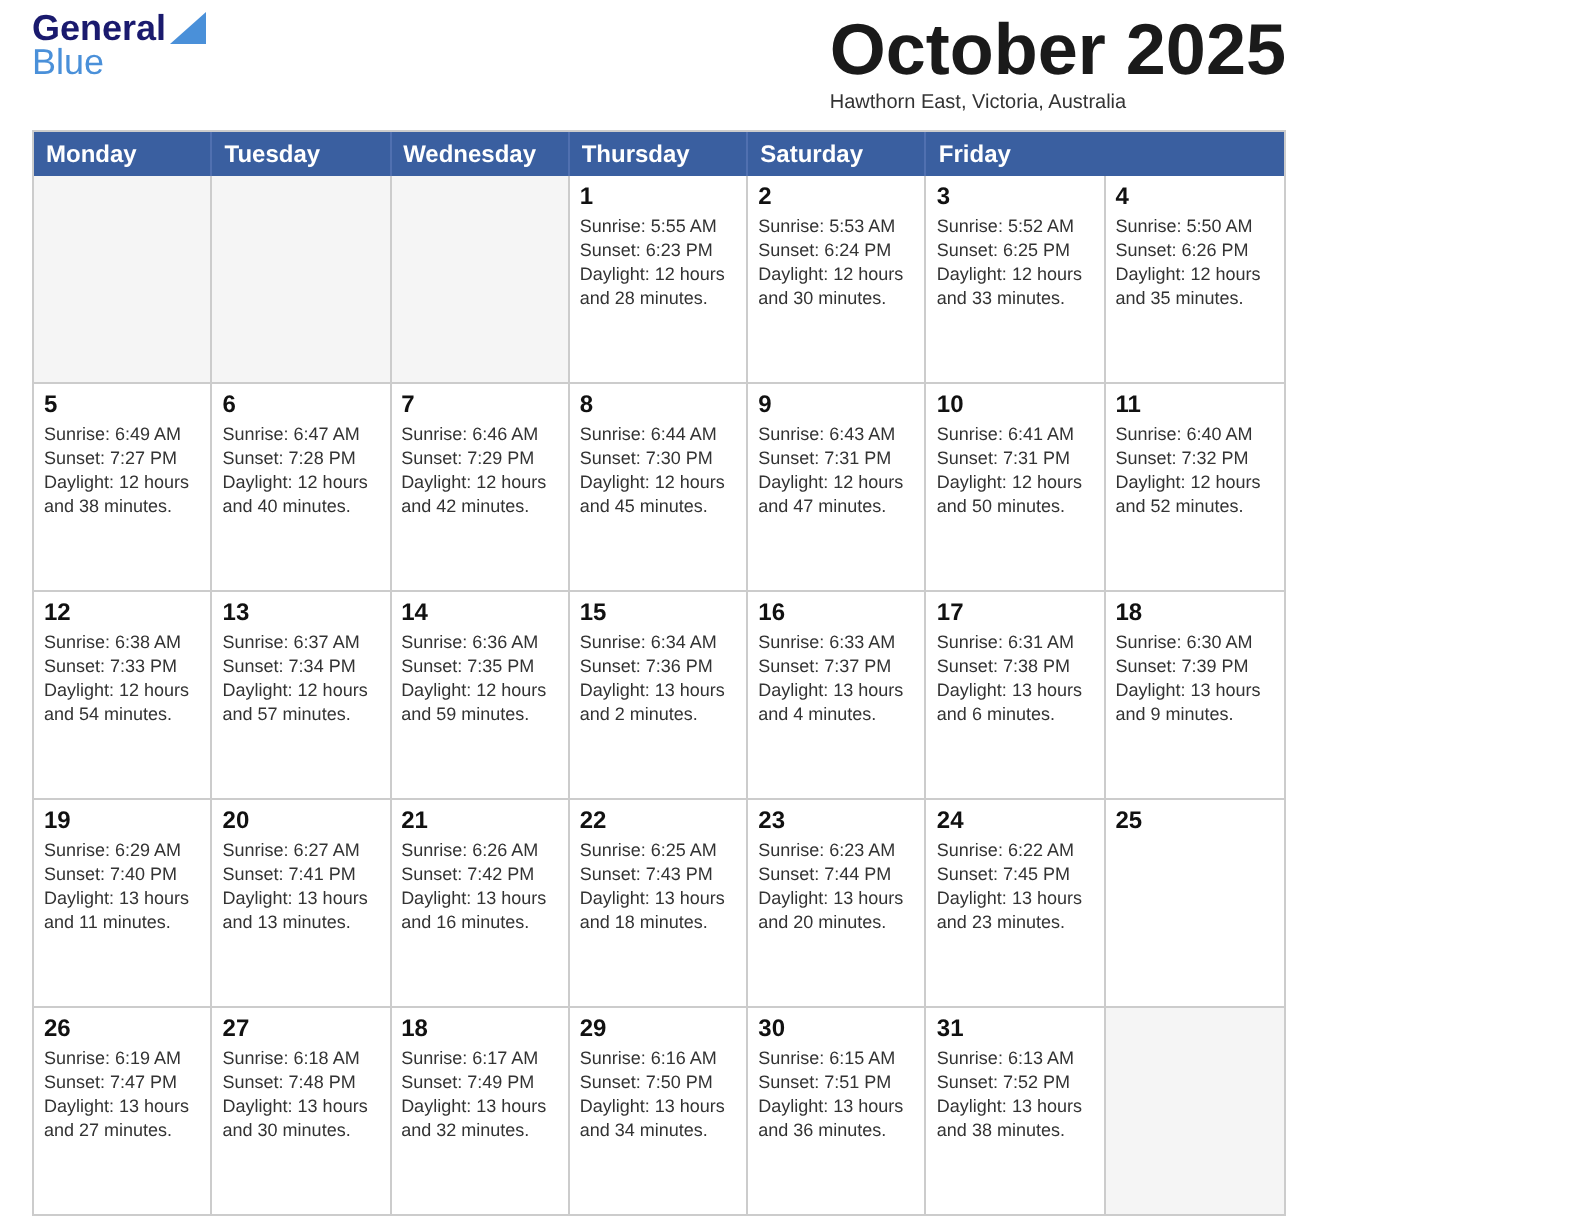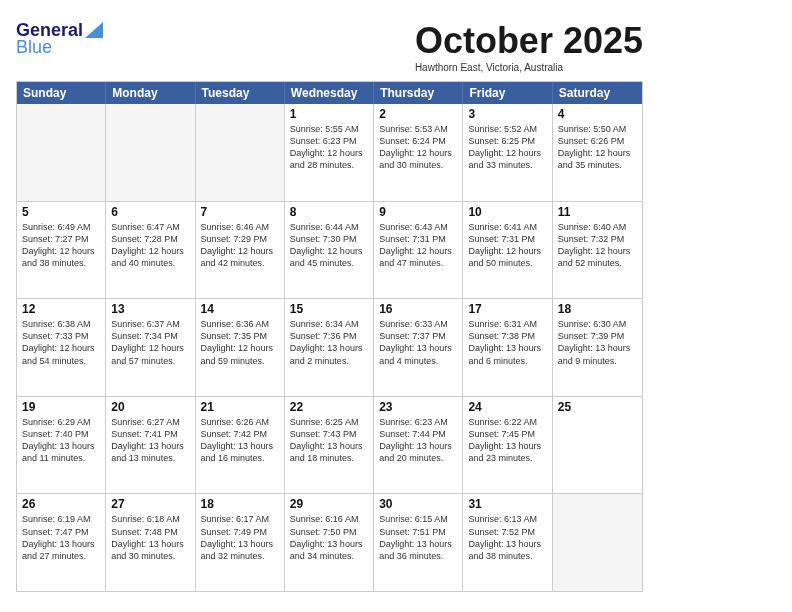--- a/index.html
+++ b/index.html
@@ -6,21 +6,21 @@
     body {
       font-family: Arial, sans-serif;
       background: #fff;
       width: 792px;
       height: 612px;
       overflow: hidden;
     }
     .container {
       width: 659px;
       height: 612px;
-      padding: 20px 16px;
+      padding: 4px 16px;
       display: flex;
       flex-direction: column;
     }
     .header {
       display: flex;
       justify-content: space-between;
       align-items: flex-start;
       margin-bottom: 8px;
     }
     .logo {
@@ -112,27 +112,26 @@
       <span style="font-size:18px;font-weight:normal;color:#4a90d9;margin-top:-4px;">Blue</span>
     </div>
     <div class="title-section">
       <div class="month-title">October 2025</div>
       <div class="subtitle">Hawthorn East, Victoria, Australia</div>
     </div>
   </div>
 
   <div class="calendar">
     <div class="calendar-header">
-    <div class="day-name">Sunday</div>
         <div class="day-name">Monday</div>
         <div class="day-name">Tuesday</div>
         <div class="day-name">Wednesday</div>
         <div class="day-name">Thursday</div>
+        <div class="day-name">Saturday</div>
         <div class="day-name">Friday</div>
-        <div class="day-name">Saturday</div>
       </div>
     <div class="calendar-body">
     <div class="calendar-row">
           <div class="cell empty"></div>
           <div class="cell empty"></div>
           <div class="cell empty"></div>
           <div class="cell">
             <div class="day-num">1</div>
             <div class="cell-info">Sunrise: 5:55 AM
 Sunset: 6:23 PM

